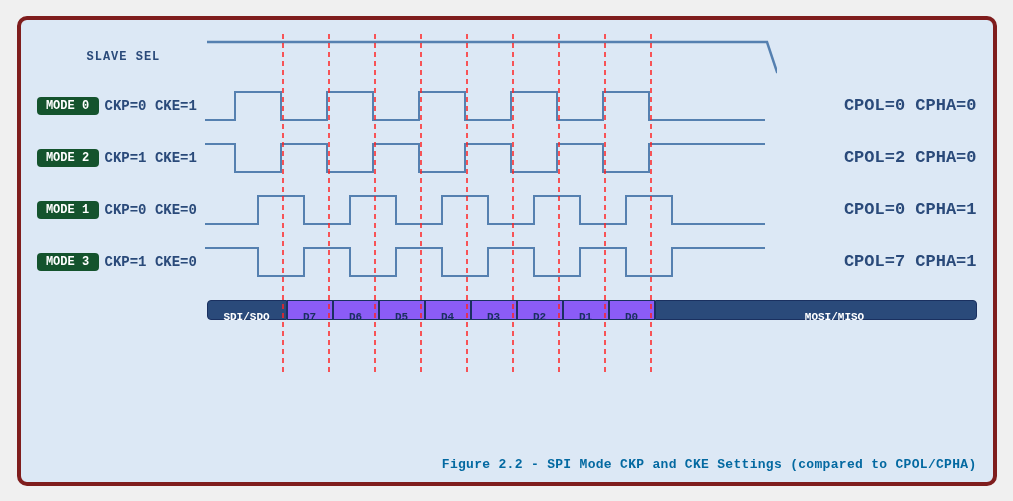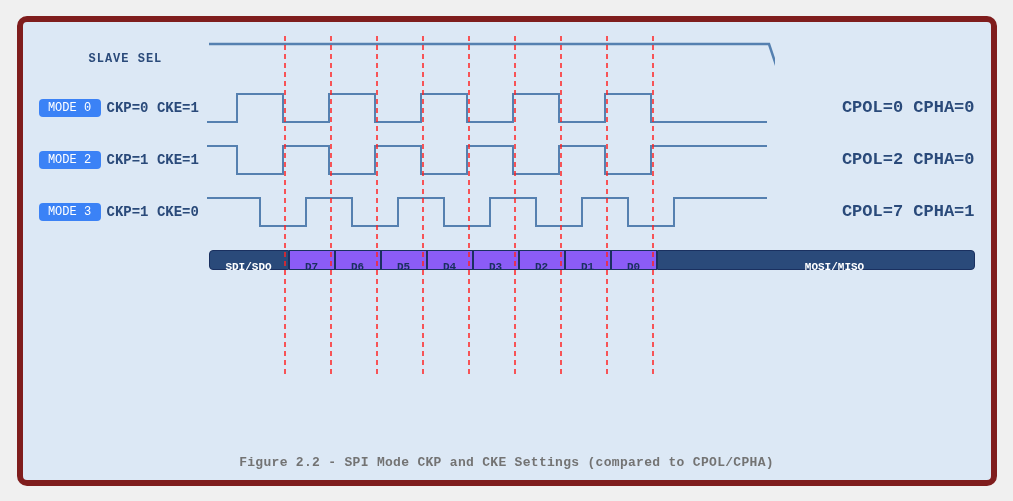--- a/index.html
+++ b/index.html
@@ -9,21 +9,21 @@
       background: #f0f0f0;
       font-family: 'Courier New', Courier, monospace;
       display: flex;
       align-items: center;
       justify-content: center;
     }
     .outer {
       width: 980px;
       height: 470px;
       background: #dce8f5;
-      border: 6px solid #7f1d1d;
+      border: 4px solid #7f1d1d;
       border-radius: 10px;
       padding: 14px 16px 10px 16px;
       display: flex;
       flex-direction: column;
     }
     .diagram-area {
       flex: 1;
       position: relative;
       display: flex;
       flex-direction: column;
@@ -48,23 +48,23 @@
       white-space: nowrap;
     }
     
     .signal-row {
       display: flex;
       align-items: center;
       height: 52px;
       position: relative;
     }
     .mode-badge {
-      background: #3b82f6;
+      background: #14532d;
       color: white;
-      font-weight: normal;
+      font-weight: bold;
       font-size: 12px;
       border-radius: 4px;
       padding: 2px 7px;
       min-width: 62px;
       text-align: center;
       white-space: nowrap;
     }
     .ckp-label {
       font-size: 14px;
       font-weight: bold;
@@ -122,22 +122,22 @@
     .data-cell-mosi {
       flex: 1;
       background: #2a4a7a;
       border-radius: 0 4px 4px 0;
       padding-left: 38px;
     }
     
     .caption {
       font-size: 13px;
       font-weight: bold;
-      color: #737373;
-      text-align: center;
+      color: #0369a1;
+      text-align: right;
       margin-top: 8px;
       letter-spacing: 0.3px;
     }
     
     .overlay-lines {
       position: absolute;
       top: 0;
       left: 0;
       width: 100%;
       height: 100%;
@@ -180,20 +180,32 @@
       <div class="signal-svg-wrap">
         <svg width="100%" height="52">
 
           <polyline points="0,12 30,12 30,40 76,40 76,12 122,12 122,40 168,40 168,12 214,12 214,40 260,40 260,12 306,12 306,40 352,40 352,12 398,12 398,40 444,40 444,12 490,12" fill="none" stroke="#5580b0" stroke-width="2"></polyline>
           <line x1="490" y1="12" x2="560" y2="12" stroke="#5580b0" stroke-width="2"></line>
         </svg>
       </div>
       <div class="cpol-label">CPOL=2 CPHA=0</div>
     </div>
 
+    <div class="signal-row">
+      <div class="mode-badge">MODE 1</div>
+      <div class="ckp-label">CKP=0 CKE=0</div>
+      <div class="signal-svg-wrap">
+        <svg width="100%" height="52">
+
+          <polyline points="0,40 53,40 53,12 99,12 99,40 145,40 145,12 191,12 191,40 237,40 237,12 283,12 283,40 329,40 329,12 375,12 375,40 421,40 421,12 467,12 467,40 490,40" fill="none" stroke="#5580b0" stroke-width="2"></polyline>
+          <line x1="490" y1="40" x2="560" y2="40" stroke="#5580b0" stroke-width="2"></line>
+        </svg>
+      </div>
+      <div class="cpol-label">CPOL=0 CPHA=1</div>
+    </div>
 
     <div class="signal-row">
       <div class="mode-badge">MODE 3</div>
       <div class="ckp-label">CKP=1 CKE=0</div>
       <div class="signal-svg-wrap">
         <svg width="100%" height="52">
 
           <polyline points="0,12 53,12 53,40 99,40 99,12 145,12 145,40 191,40 191,12 237,12 237,40 283,40 283,12 329,12 329,40 375,40 375,12 421,12 421,40 467,40 467,12 490,12" fill="none" stroke="#5580b0" stroke-width="2"></polyline>
           <line x1="490" y1="12" x2="560" y2="12" stroke="#5580b0" stroke-width="2"></line>
         </svg>

